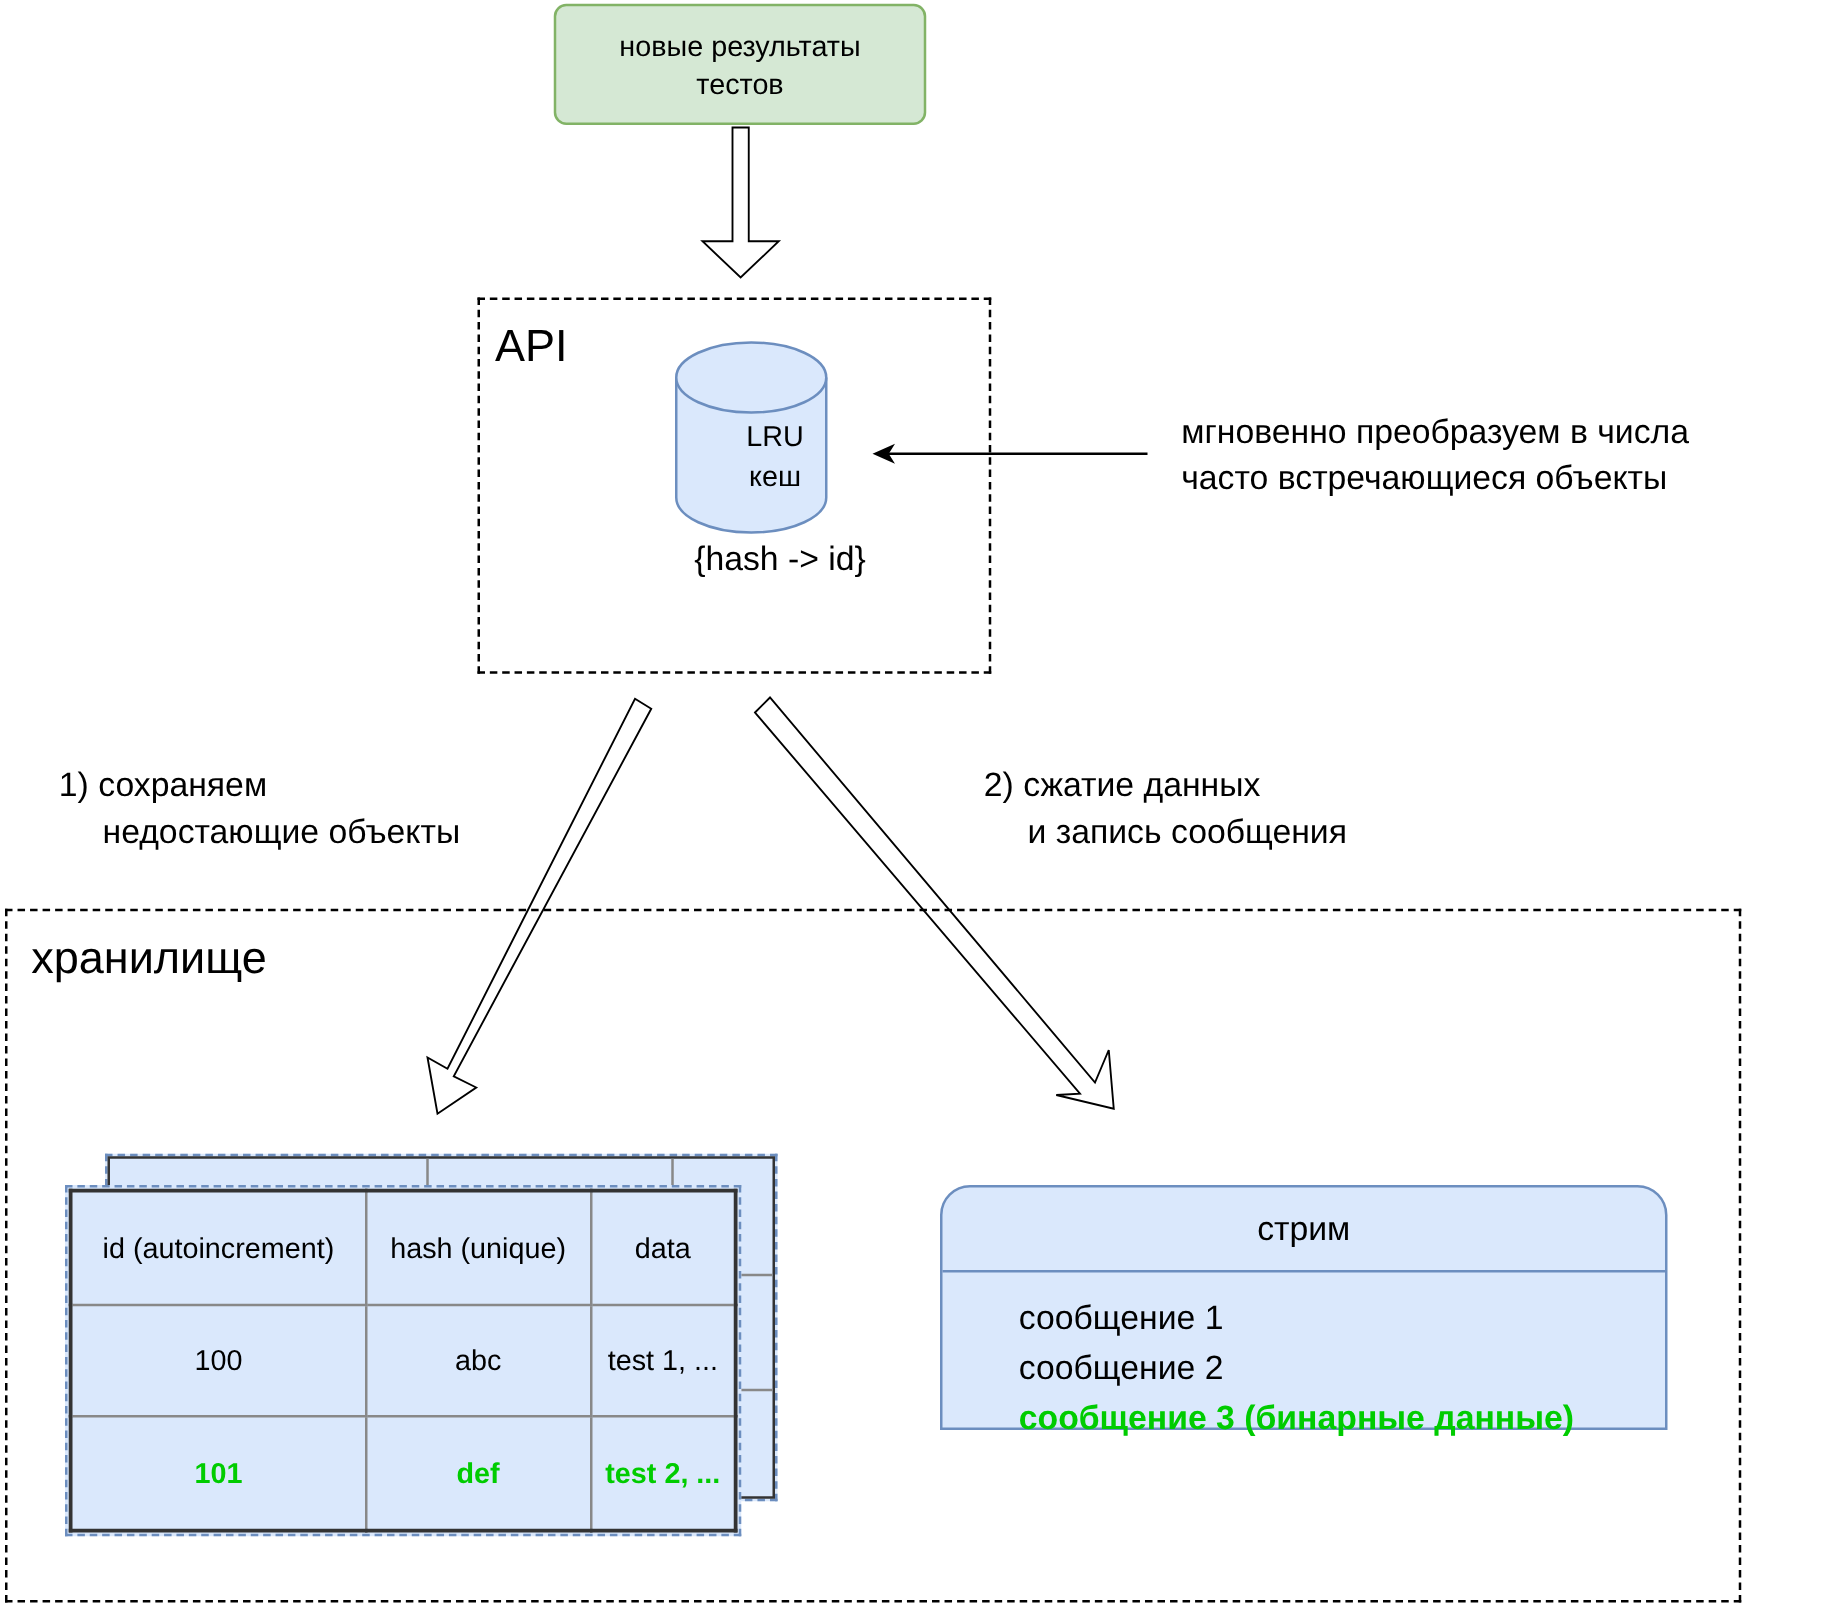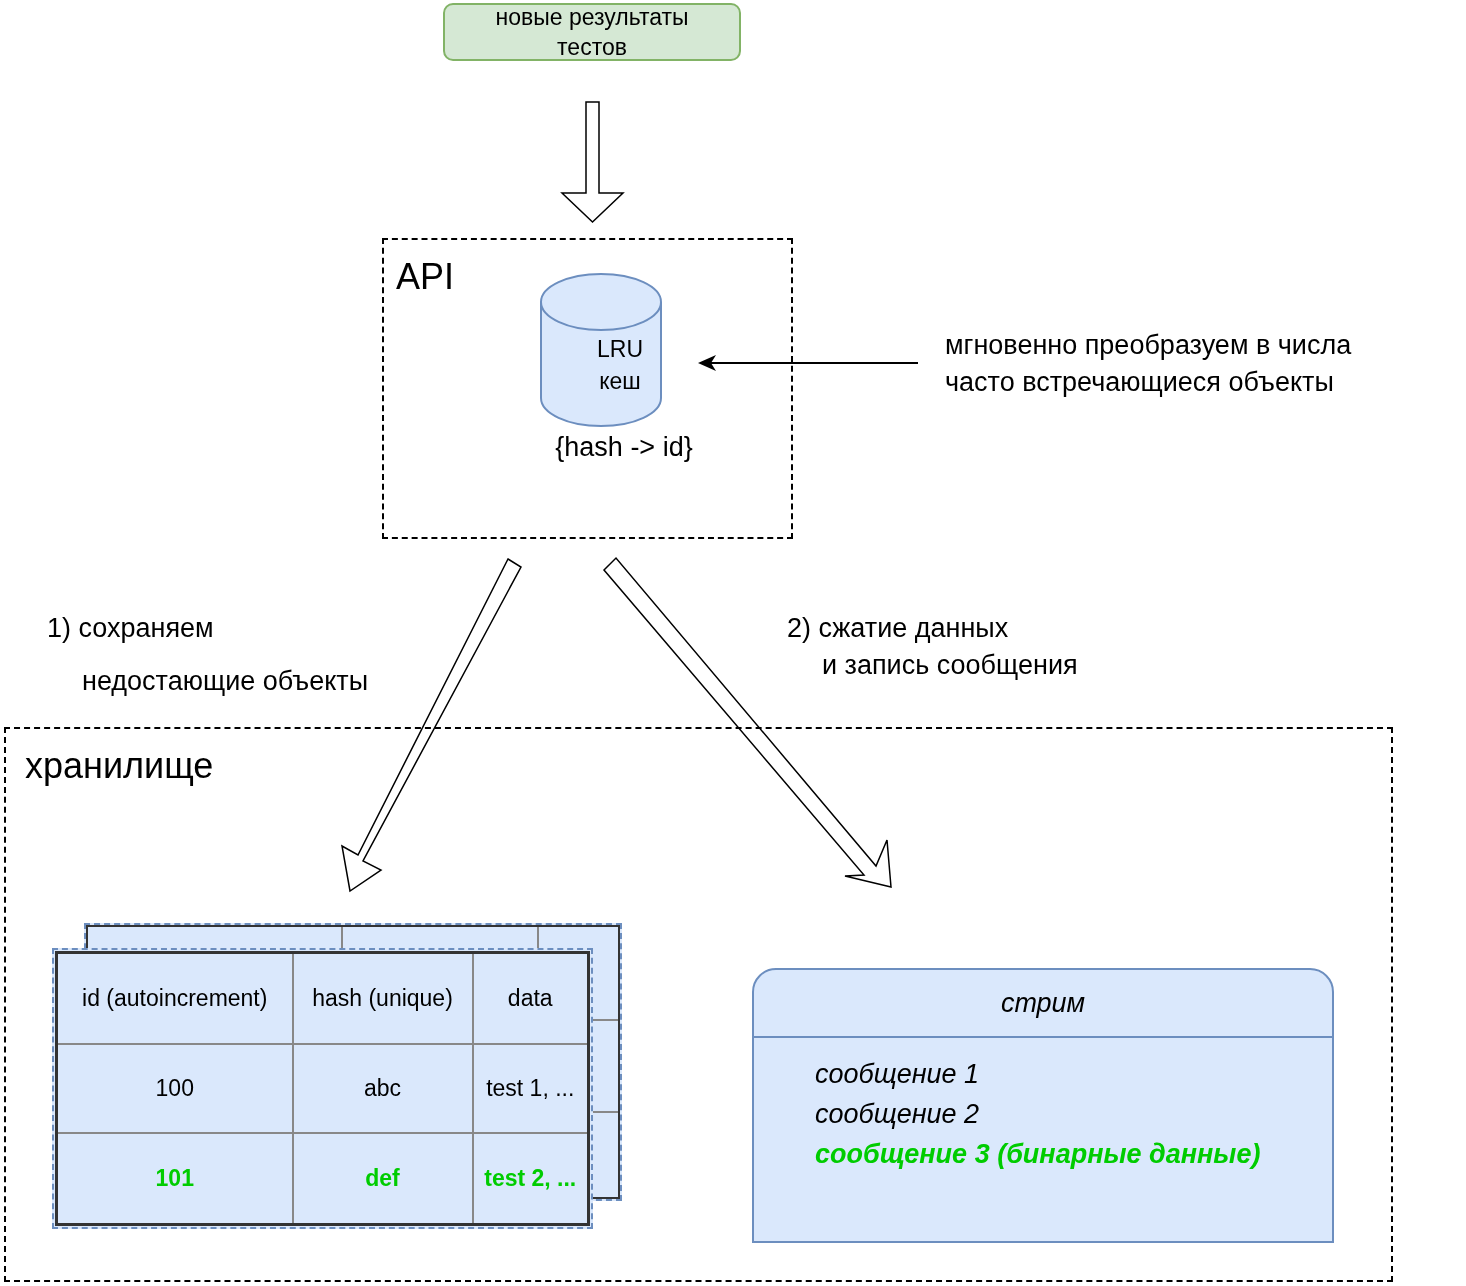--- a/index.html
+++ b/index.html
@@ -1,56 +1,56 @@
 <!DOCTYPE html>
 <html><head>
 <meta charset="utf-8">
 <style>
   html, body { margin: 0; padding: 0; background: #ffffff; }
   body { width: 1466px; height: 1286px; position: relative; overflow: hidden;
          font-family: "Liberation Sans", sans-serif; color: #000; }
   .abs { position: absolute; }
   #arrows { position: absolute; left: 0; top: 0; width: 1466px; height: 1286px; pointer-events: none; }
 
-  .source-box { left: 443px; top: 3px; width: 298px; height: 58px; background: #d5e8d4;
+  .source-box { left: 443px; top: 3px; width: 298px; height: 97px; background: #d5e8d4;
                 border: 2px solid #82b366; border-radius: 10px; box-sizing: border-box;
                 display: flex; align-items: center; justify-content: center; text-align: center;
                 font-size: 23px; line-height: 30px; }
 
   .api-box { left: 382px; top: 238px; width: 411px; height: 301px; border: 2px dashed #000; box-sizing: border-box; }
   .api-title { left: 396px; top: 256px; font-size: 36px; }
 
   .cyl-label { left: 540px; top: 333px; width: 120px; text-align: center; font-size: 23px; line-height: 32px; padding-left: 20px; }
   .cyl-caption { left: 504px; top: 432px; width: 240px; text-align: center; font-size: 27px; }
 
   .note-right { left: 945px; top: 327px; font-size: 27px; line-height: 37px; }
 
   .label-left { left: 47px; top: 610px; font-size: 27px; line-height: 37px; }
-  .label-left .l2 { padding-left: 35px; margin-top: 16px; }
+  .label-left .l2 { padding-left: 35px; }
   .label-mid { left: 787px; top: 610px; font-size: 27px; line-height: 37px; }
   .label-mid .l2 { padding-left: 35px; }
 
   .storage-box { left: 4px; top: 727px; width: 1389px; height: 555px; border: 2px dashed #000; box-sizing: border-box; }
   .storage-title { left: 25px; top: 745px; font-size: 36px; }
 
   .table-back { left: 84px; top: 923px; width: 538px; height: 278px; background: #dae8fc;
                 border: 2px dashed #6c8ebf; box-sizing: border-box; }
   .table-back .inner { position: absolute; left: 0; top: 0; right: 0; bottom: 0; border: 2px solid #333; }
   .tb-vline { position: absolute; top: 0; bottom: 0; width: 2px; background: #888; }
   .tb-hline { position: absolute; height: 2px; background: #888; }
 
   .table-front { left: 52px; top: 948px; width: 541px; height: 281px; background: #dae8fc;
                  border: 2px dashed #6c8ebf; box-sizing: border-box; }
   .table-front table { position: absolute; left: 1px; top: 1px; width: calc(100% - 2px); height: calc(100% - 2px);
                        border-collapse: collapse; border: 3px solid #333; }
   .table-front td { border: 2px solid #888; text-align: center; font-size: 23px; padding: 0; }
   .table-front td.hl { color: #00cc00; font-weight: bold; }
 
-  .stream-box { left: 752px; top: 968px; width: 582px; height: 275px; background: #dae8fc;
-                border: 2px solid #6c8ebf; border-radius: 24px 24px 0 0; box-sizing: border-box; font-style: italic; }
+  .stream-box { left: 752px; top: 948px; width: 582px; height: 196px; background: #dae8fc;
+                border: 2px solid #6c8ebf; border-radius: 24px 24px 0 0; box-sizing: border-box; }
   .stream-header { position: absolute; left: 0; right: 0; top: 0; height: 66px; border-bottom: 2px solid #6c8ebf;
                    display: flex; align-items: center; justify-content: center; font-size: 27px; }
   .stream-list { position: absolute; left: 13px; top: 84px; font-size: 27px; line-height: 40px; margin-left: 48px; }
   .stream-list .hl { color: #00cc00; font-weight: bold; }
 </style>
 </head>
 <body>
 
 <svg id="arrows" viewBox="0 0 1466 1286">
 

